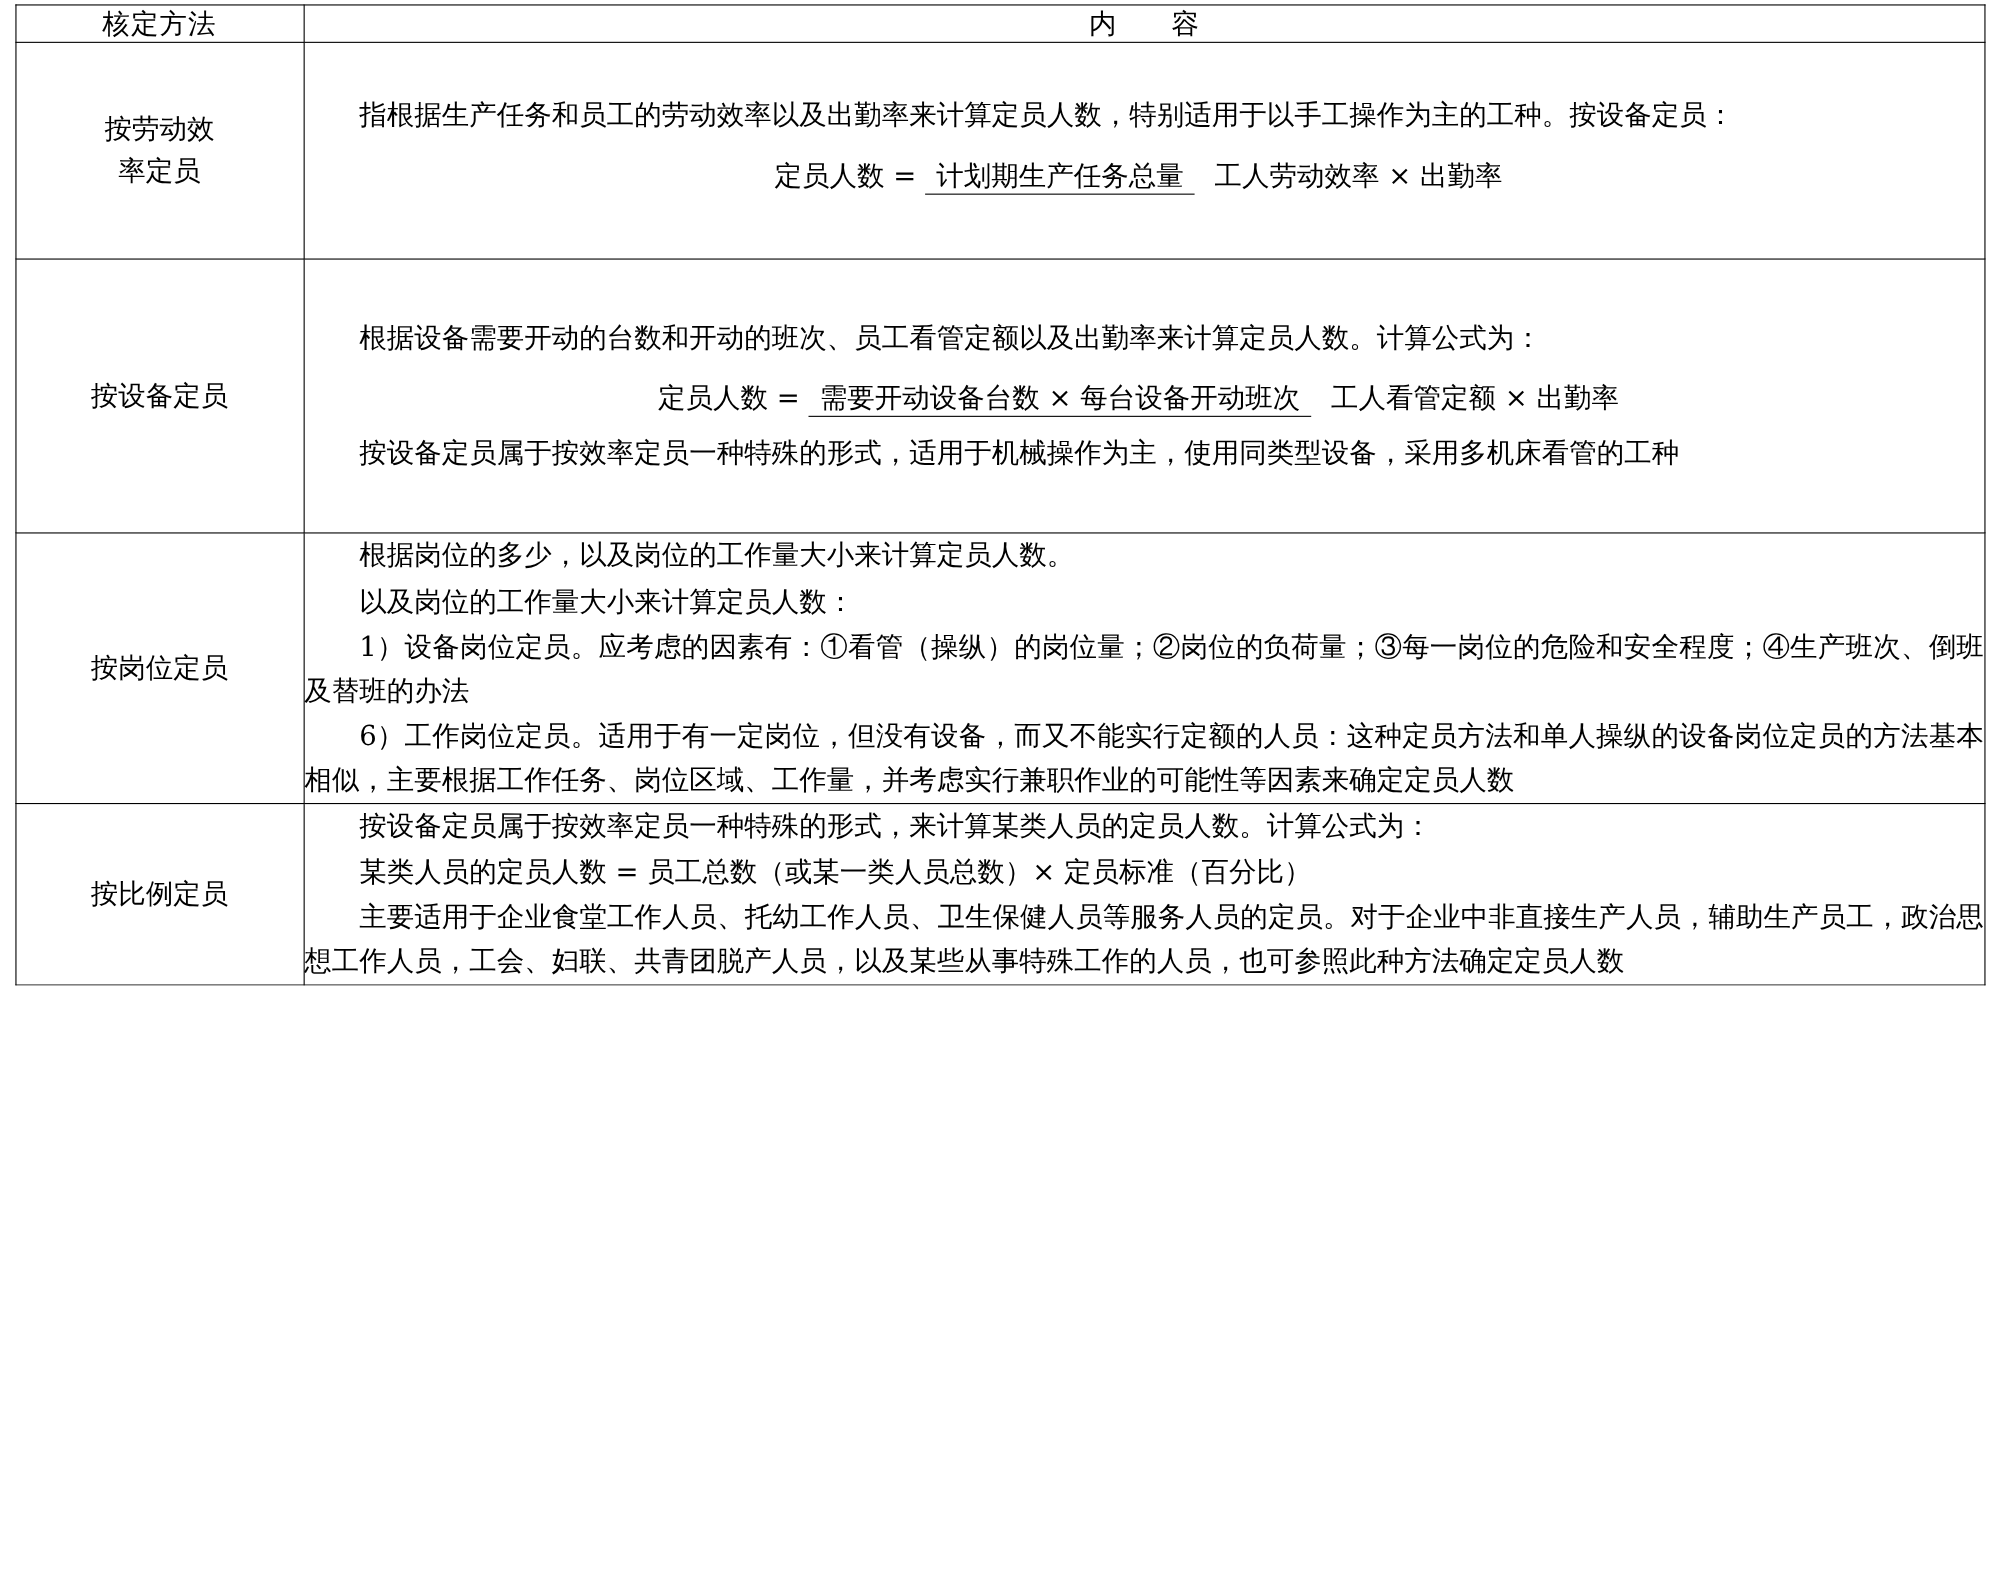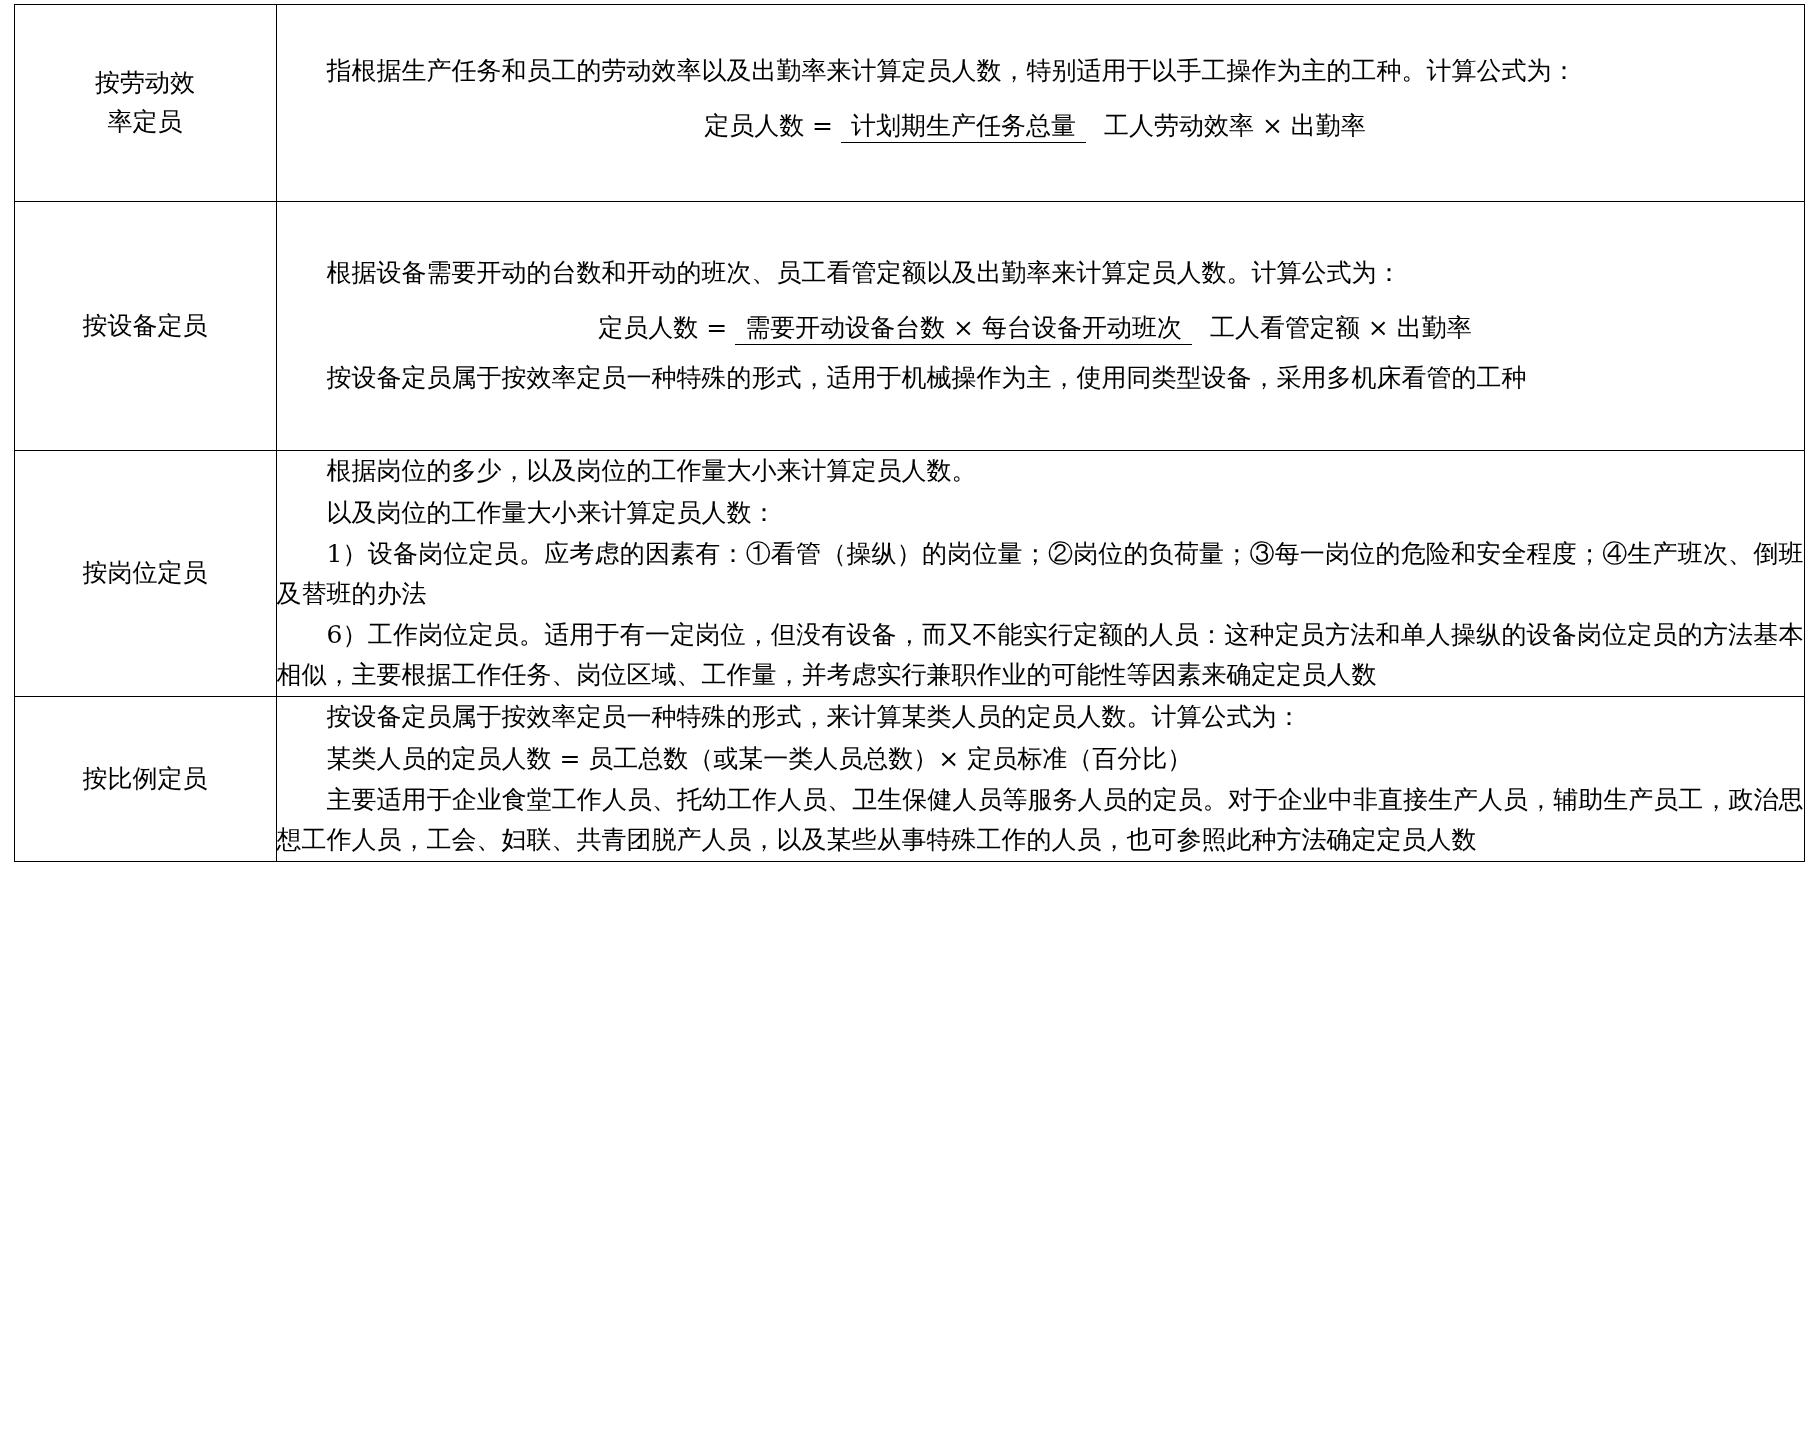--- a/index.html
+++ b/index.html
@@ -89,28 +89,36 @@
 </head>
 <body>
 
 <div class="page">
   <table class="doc-table">
     <colgroup>
       <col class="c1">
       <col class="c2">
     </colgroup>
     <tbody>
+      <tr>
+        <td class="hdr-cell">
+          <span>核定方法</span>
+        </td>
+        <td class="hdr-cell wide">
+          <span>内　　容</span>
+        </td>
+      </tr>
 
       <tr>
         <td class="method-cell tall-1">
           <div>按劳动效</div>
           <div>率定员</div>
         </td>
         <td class="content-cell">
-          <p>指根据生产任务和员工的劳动效率以及出勤率来计算定员人数，特别适用于以手工操作为主的工种。计算公式为：</p>
+          <p>指根据生产任务和员工的劳动效率以及出勤率来计算定员人数，特别适用于以手工操作为主的工种。按设备定员：</p>
           <div class="formula">
             <span class="lhs">定员人数 =</span>
             <span class="frac">
               <span class="num">计划期生产任务总量</span>
               <span class="den">工人劳动效率 × 出勤率</span>
             </span>
           </div>
         </td>
       </tr>
 

